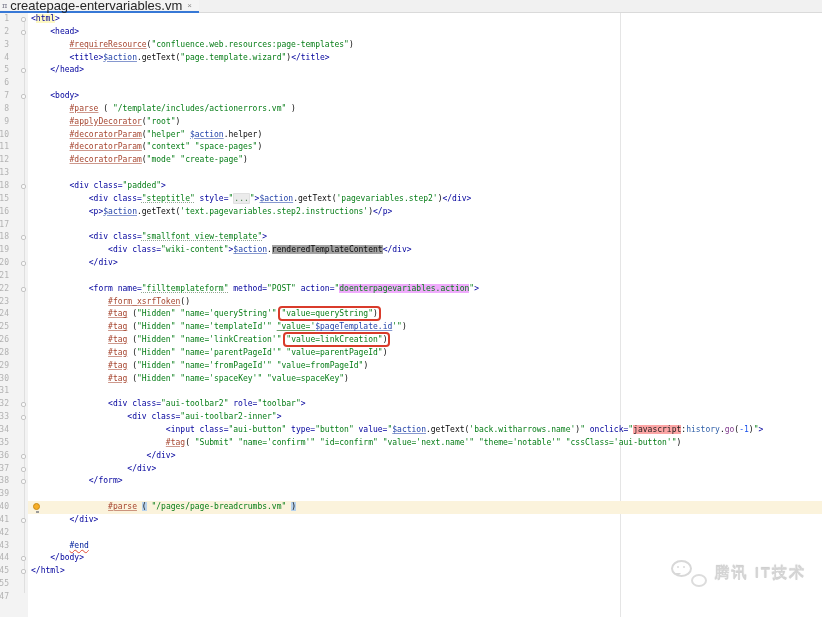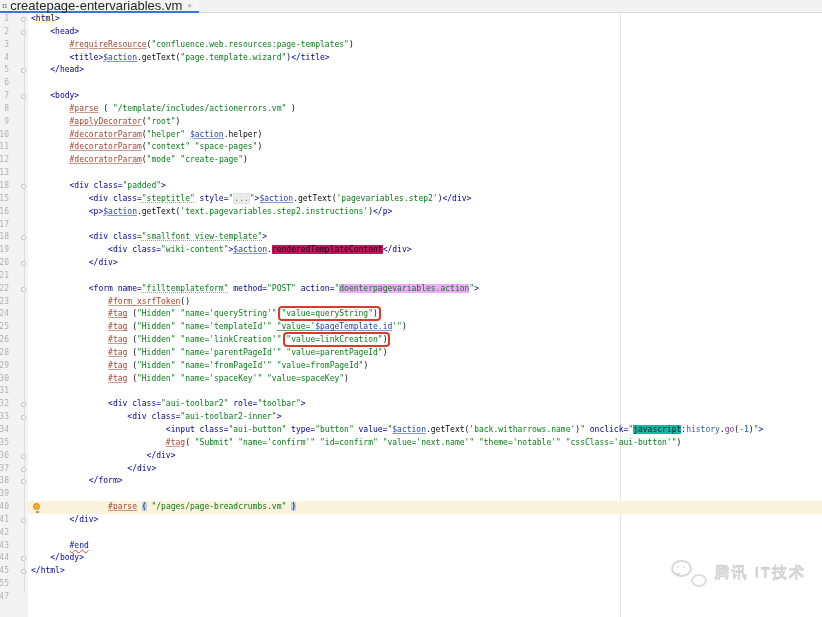--- a/index.html
+++ b/index.html
@@ -34,24 +34,24 @@
   .code { white-space:pre; padding-left:3px; }
 
   
   .st-p   { color:#0A0A0A; }
   .st-t   { color:#00009C; }
   .st-s   { color:#067D17; }
   .st-sty { color:#067D17; text-decoration:underline dotted #93A693; text-underline-offset:1px; }
   .st-su  { color:#067D17; text-decoration:underline; text-decoration-color:#6FA06F; }
   .st-d   { color:#A6452F; text-decoration:underline; text-decoration-color:rgba(166,69,47,.55); }
   .st-v   { color:#2343A8; text-decoration:underline; text-decoration-color:rgba(35,67,168,.55);margin-top:16px; }
-  .st-mem { color:#0A0A0A; background:#be185d; }
+  .st-mem { color:#0A0A0A; background:#a3a3a3; }
   .st-thl { color:#00009C; background:#fef9c3; }
   .st-shl { color:#067D17; background:#f0abfc; }
-  .st-phl { color:#1F1F1F; background:#14b8a6; }
+  .st-phl { color:#1F1F1F; background:#fca5a5; }
   .st-fold{ color:#3E7A42; background:#EBEBEB; border:1px solid #E0E0E0; border-radius:1px; }
   .st-k   { color:#2F5FA8; }
   .st-fn  { color:#823C8F; }
   .st-n   { color:#1750EB; }
   .st-ph  { color:#0A0A0A; background:#B8D2EC; }
   .st-end { color:#00209C; text-decoration:underline wavy #E04934; text-underline-offset:1px; }
 
   .red-box { outline:2px solid #D93B2B; outline-offset:1px; border-radius:1px; }
 
   .bulb { position:absolute; left:33px; top:2px; width:7px; height:7px; border-radius:50%;

